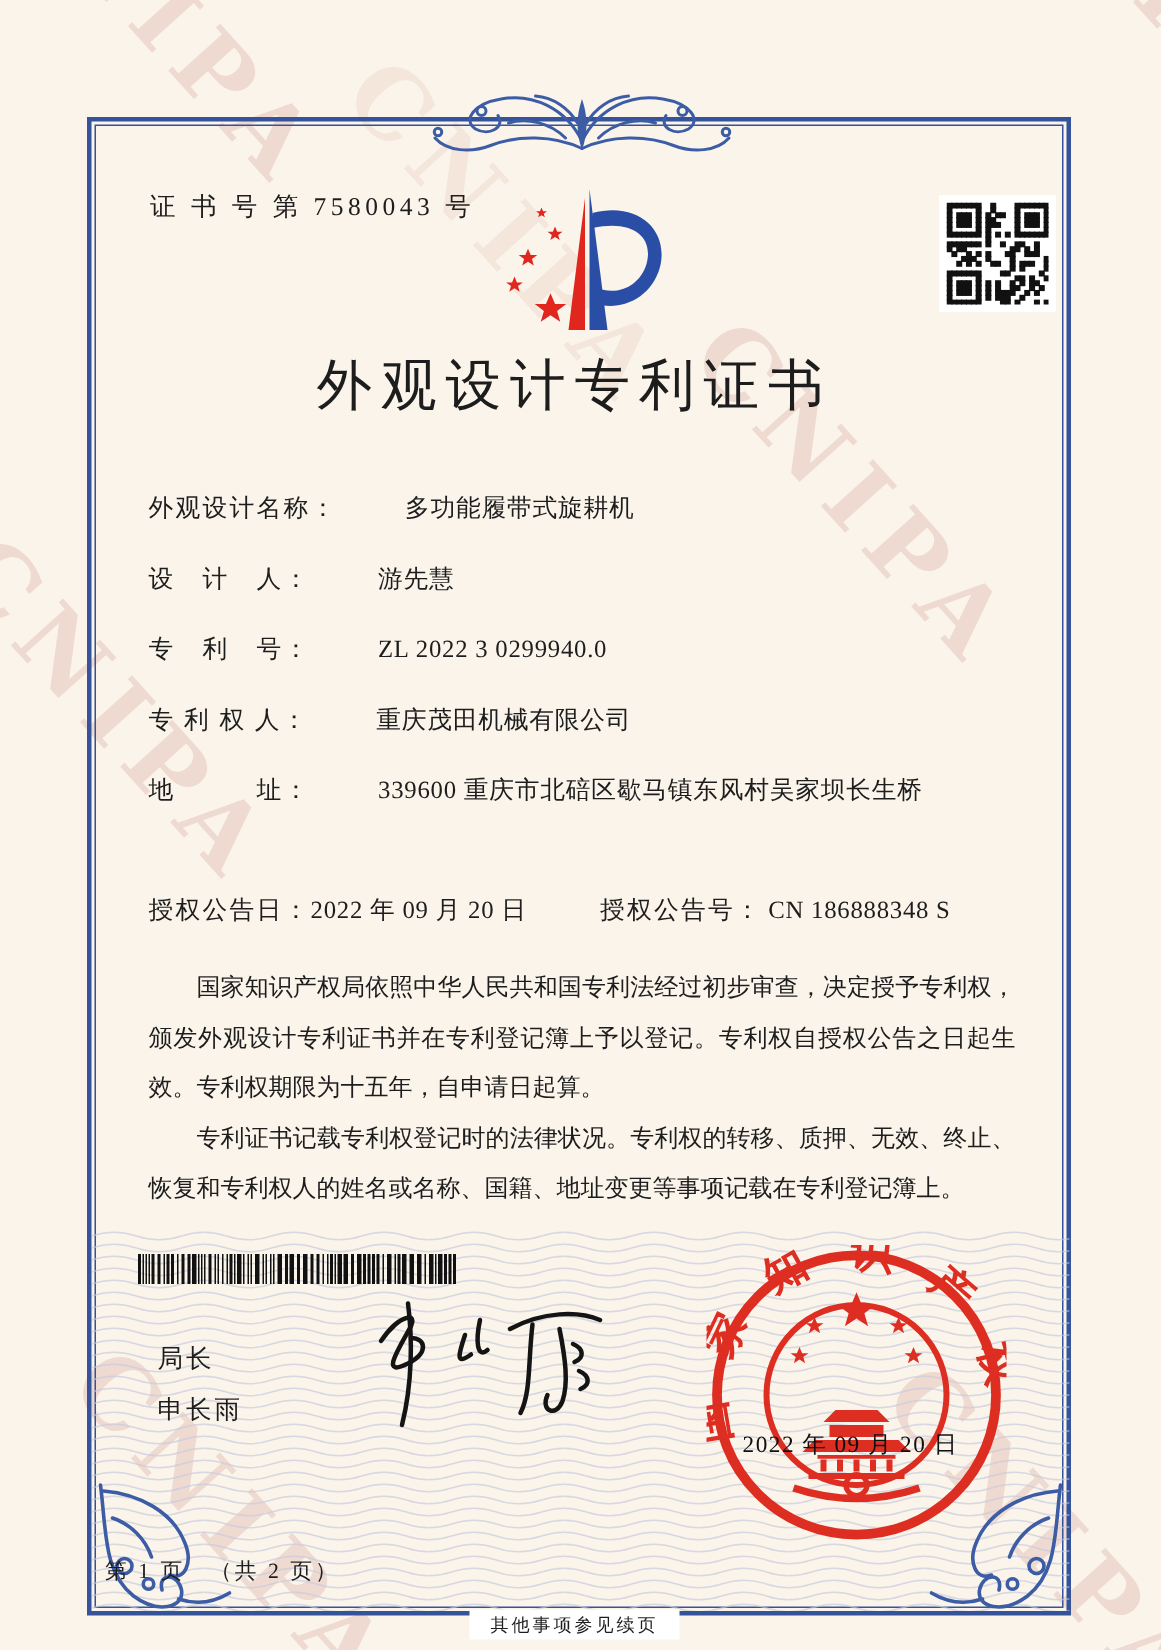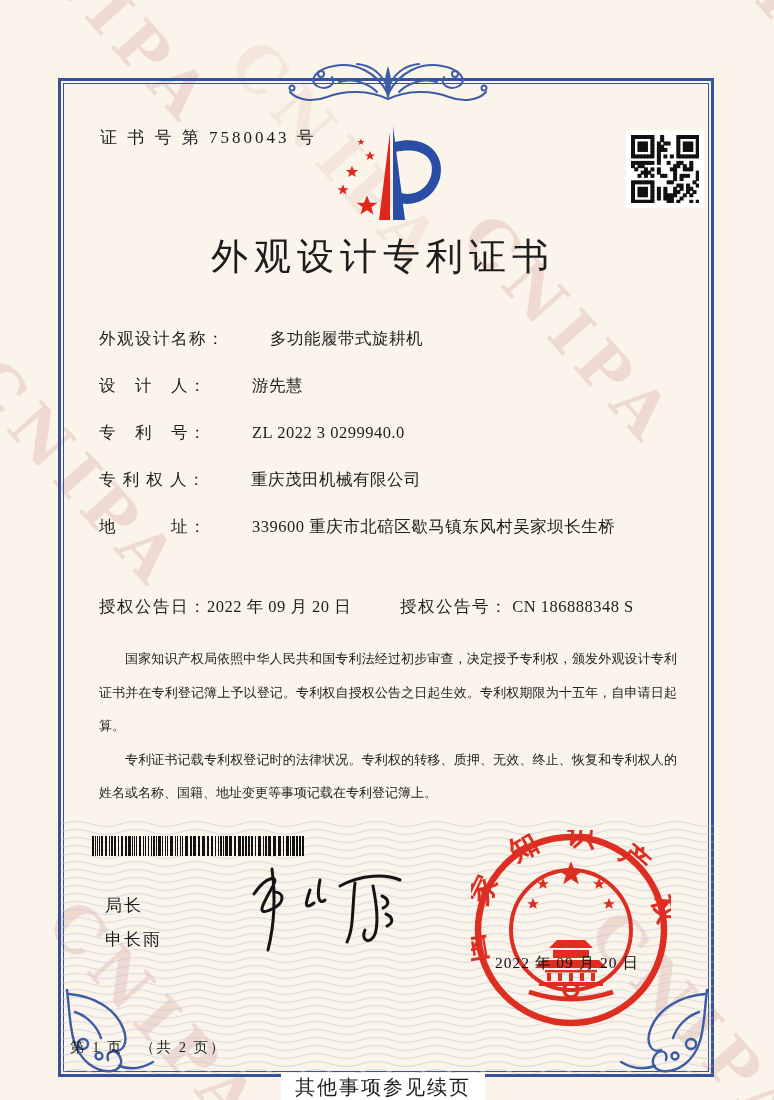--- a/index.html
+++ b/index.html
@@ -30,39 +30,39 @@
   
   .fields{position:absolute; left:99px; top:315px; width:585px; z-index:6;}
   .field-row{height:47px; display:flex; align-items:center; font-size:16.5px; white-space:nowrap;gap:45px;}
   .field-label{letter-spacing:1.5px;}
   .field-value{letter-spacing:0.5px;}
   .grant-row{position:absolute; left:99px; top:596px; width:600px; height:47px;
     display:flex; align-items:flex-start; font-size:16.5px; white-space:nowrap; z-index:6;}
   .grant-no-group{position:absolute; left:301px;}
   
   .paras{position:absolute; left:99px; top:642px; width:578px; z-index:6;
-    font-size:13px; line-height:33.5px; text-align:justify;}
+    font-size:16px; line-height:33.5px; text-align:justify;}
   .paras p{margin:0; text-indent:2em;}
   
   .barcode{position:absolute; left:92px; top:836px; z-index:6;}
   
   .signer-title{position:absolute; left:105px; top:894px; font-size:17px; letter-spacing:2px; z-index:6;}
   .signer-name{position:absolute; left:105px; top:928px; font-size:17px; letter-spacing:2px; z-index:6;}
   .signature{position:absolute; left:226px; top:864px; z-index:6;}
   
   .seal{position:absolute; left:471px; top:830px; z-index:5; opacity:0.95;}
   .seal-date{
     position:absolute; left:478px; top:953px; width:178px; text-align:center;
     font-size:15.5px; letter-spacing:1px; color:#101010; z-index:7;
   }
   
   .page-num{position:absolute; left:70px; top:1038px; width:650px; 
     font-size:14.5px; letter-spacing:2px; z-index:6;}
   .continuation{position:absolute; left:58px; top:1074px; width:650px; text-align:center; z-index:6;}
-  .continuation span{background:#ffffff; padding:3px 14px; font-size:20px; letter-spacing:2px;}
+  .continuation span{background:#ffffff; padding:3px 14px; font-size:12px; letter-spacing:2px;}
   
   .wave-band{position:absolute; left:61px; top:820px; z-index:3;}
   .flourish-top{position:absolute; left:279px; top:52px; z-index:4;}
   .flourish-bl{position:absolute; left:61px; top:986px; z-index:4;}
   .flourish-br{position:absolute; left:617px; top:986px; z-index:4; transform:scaleX(-1);}
 </style>
 </head>
 <body>
 
 <div class="page">

